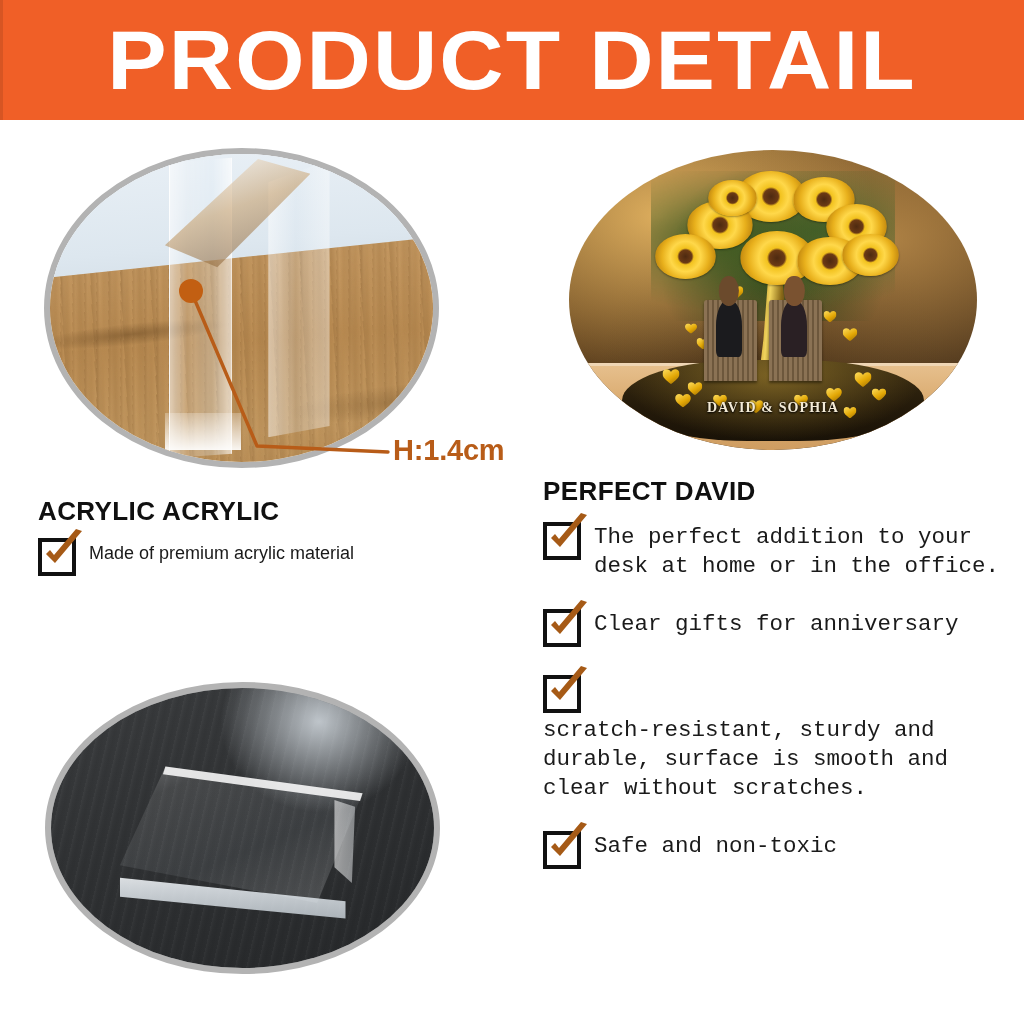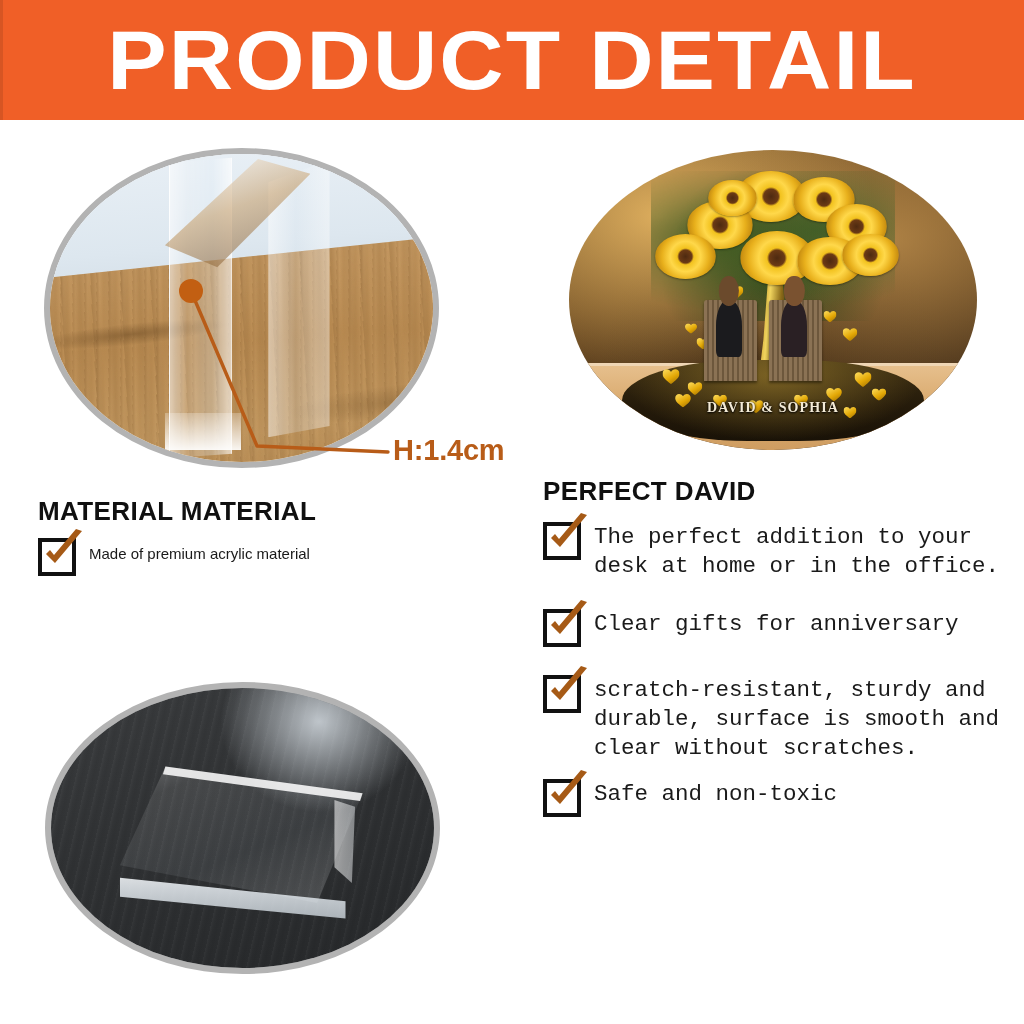--- a/index.html
+++ b/index.html
@@ -298,21 +298,21 @@
     margin-top: 2px;
   }
   .check-box svg {
     position: absolute;
     left: -4px; top: -13px;
     width: 47px; height: 47px;
     overflow: visible;
   }
   .bullet-text {
     color: #1a1a1a;
-    font-size: 15px;
+    font-size: 18px;
     line-height: 29px;
     padding-top: 3px;
   }
   #bullets-gift .bullet-text { font-size: 22.5px; font-family: Liberation Mono, monospace; }
 </style>
 </head>
 <body>
 
 <div id="header-band">
   <div id="page-title">PRODUCT DETAIL</div>
@@ -386,21 +386,21 @@
 </div>
 
 <div class="photo-ellipse bordered" id="photo-acrylic-slab">
   <div class="slate-bg"></div>
   <div class="slab2-top"></div>
   <div class="slab2-right"></div>
   <div class="slab2-side"></div>
   <div class="slab2-edge-hi"></div>
 </div>
 
-<div class="section-heading" id="heading-acrylic">MATERIAL MATERIAL</div>
+<div class="section-heading" id="heading-acrylic">ACRYLIC ACRYLIC</div>
 
 <div class="bullet-list" id="bullets-acrylic">
   <div class="bullet-row">
     <span class="check-box">
       <svg viewBox="0 0 47 47">
         <path d="M8 25 L17 34 L44 2 L38 0 L16 26 L12 21 Z" fill="#a65a16"></path>
       </svg>
     </span>
     <span class="bullet-text">Made of premium acrylic material</span>
   </div>
@@ -422,21 +422,21 @@
 
   <div class="bullet-row" style="margin-bottom:26px;">
     <span class="check-box">
       <svg viewBox="0 0 47 47">
         <path d="M8 25 L17 34 L44 2 L38 0 L16 26 L12 21 Z" fill="#a65a16"></path>
       </svg>
     </span>
     <span class="bullet-text">Clear gifts for anniversary</span>
   </div>
 
-  <div class="bullet-row" style="margin-bottom:14px;">
+  <div class="bullet-row" style="margin-bottom:26px;flex-direction:column;">
     <span class="check-box">
       <svg viewBox="0 0 47 47">
         <path d="M8 25 L17 34 L44 2 L38 0 L16 26 L12 21 Z" fill="#a65a16"></path>
       </svg>
     </span>
     <span class="bullet-text">scratch-resistant, sturdy and durable, surface is smooth and clear without scratches.</span>
   </div>
 
   <div class="bullet-row" style="margin-bottom:0;">
     <span class="check-box">

